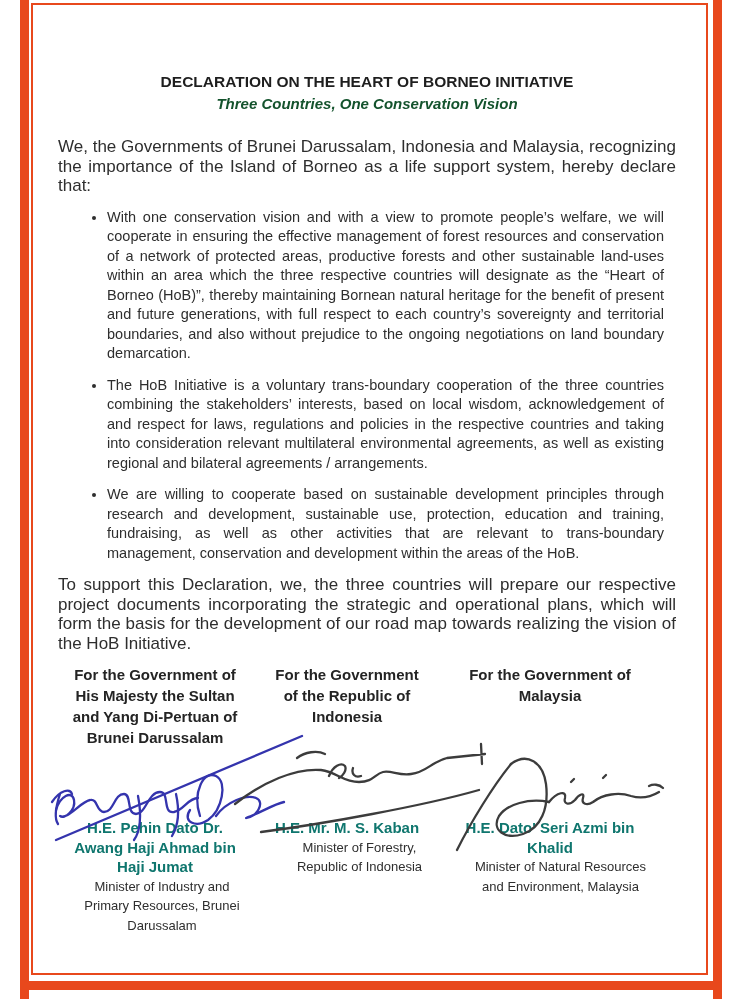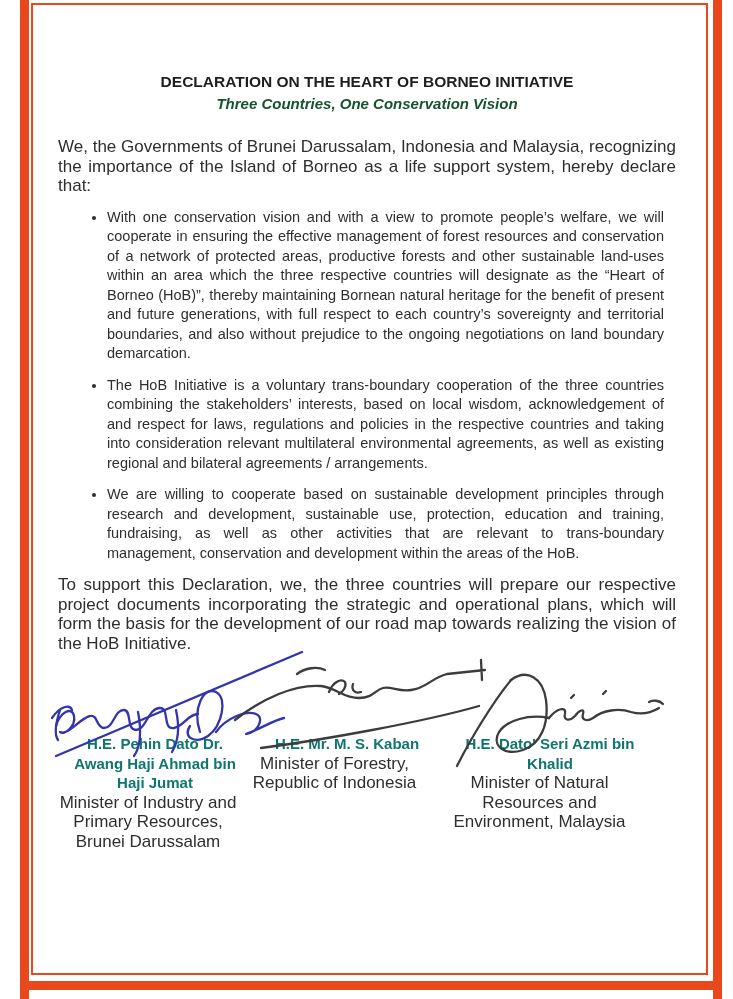--- a/index.html
+++ b/index.html
@@ -54,22 +54,22 @@
   .sig-svg{position:absolute;overflow:visible;}
   .sig-svg g{fill:none;stroke-linecap:round;stroke-linejoin:round;}
   .svg-brunei{left:-8px;top:-16px;}
   .svg-indonesia{left:175px;top:-16px;}
   .svg-malaysia{left:395px;top:0px;}
   .sig-name{
     font-weight:bold;font-size:15px;line-height:19.5px;color:#0f766e;
     text-align:center;display:flex;justify-content:center;
   }
   .sig-role{
-    font-size:17px;line-height:19.5px;text-align:center;
-    display:flex;justify-content:flex-start;
+    font-size:13px;line-height:19.5px;text-align:center;
+    display:flex;justify-content:flex-end;
   }
   .sig-name .inner,.sig-role .inner{display:block;}
   .c1n .inner{max-width:180px;}
   .c2n .inner{max-width:165px;}
   .c3n .inner{max-width:195px;}
 </style>
 </head>
 <body>
 
 <div class="bd bd-left-thick"></div>
@@ -89,20 +89,31 @@
 
   <ul class="bullets">
     <li>With one conservation vision and with a view to promote people’s welfare, we will cooperate in ensuring the effective management of forest resources and conservation of a network of protected areas, productive forests and other sustainable land-uses  within an area which the three respective countries will designate as the “Heart of Borneo (HoB)”, thereby maintaining Bornean natural heritage for the benefit of present and future generations, with full respect to each country’s sovereignty and territorial boundaries, and also without prejudice to the ongoing negotiations on land boundary demarcation.</li>
     <li>The HoB Initiative is a voluntary trans-boundary cooperation of the three countries combining the stakeholders’ interests, based on local wisdom, acknowledgement of and respect for laws, regulations and policies in the respective countries and taking into consideration relevant multilateral environmental agreements, as well as existing regional and bilateral agreements / arrangements.</li>
     <li>We are willing to cooperate based on sustainable development principles  through research and development, sustainable use, protection, education and training, fundraising, as well as other activities that are relevant to trans-boundary management, conservation and development within the areas of the HoB.</li>
   </ul>
 
   <p class="para">To support this Declaration, we, the three countries will prepare our respective project documents incorporating the strategic and operational plans, which will form the basis for the development of our road map towards realizing the vision of the HoB Initiative.</p>
 
 
+  <div class="sig-grid">
+    <div class="sig-for c1">
+      <span class="inner">For the Government of His Majesty the Sultan and Yang Di-Pertuan of Brunei Darussalam</span>
+    </div>
+    <div class="sig-for c2">
+      <span class="inner">For the Government of the Republic of Indonesia</span>
+    </div>
+    <div class="sig-for c3">
+      <span class="inner">For the Government of Malaysia</span>
+    </div>
+  </div>
 
   <div class="sig-row">
 
     <svg class="sig-svg svg-brunei" width="260" height="118" viewBox="0 0 260 118">
       <g stroke-width="2.3" stroke="#3434ad">
         <path d="M6,108 L252,4"></path>
         <path d="M10,62 C6,74 4,86 8,92 M2,70 C10,58 20,56 22,62"></path>
         <path d="M6,78 C10,64 22,58 24,68 C26,78 14,88 10,84 C18,88 30,70 40,68 C48,66 46,80 54,80 C64,80 64,62 74,62 C82,62 76,82 86,82 C96,82 98,60 110,60 C120,60 112,82 124,80 C134,78 138,66 148,66"></path>
         <path d="M150,84 C142,60 154,38 166,44 C178,50 172,78 158,88 C146,96 132,90 140,78"></path>
         <path d="M166,84 C176,70 196,62 206,66 C216,70 206,86 196,86 C208,82 224,72 234,70"></path>

